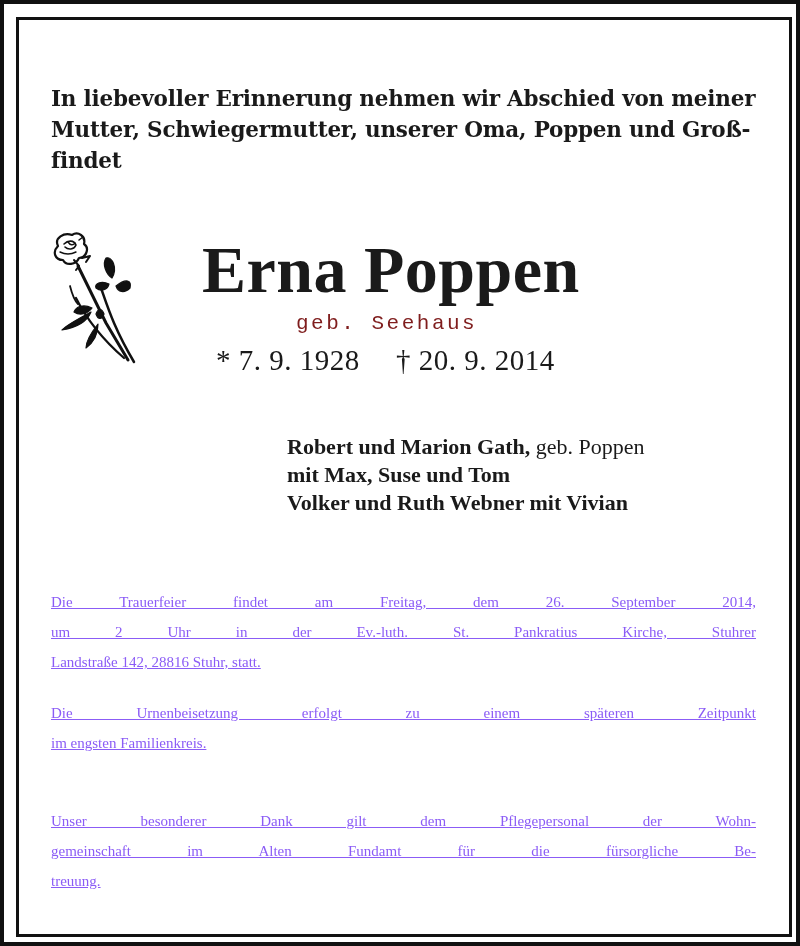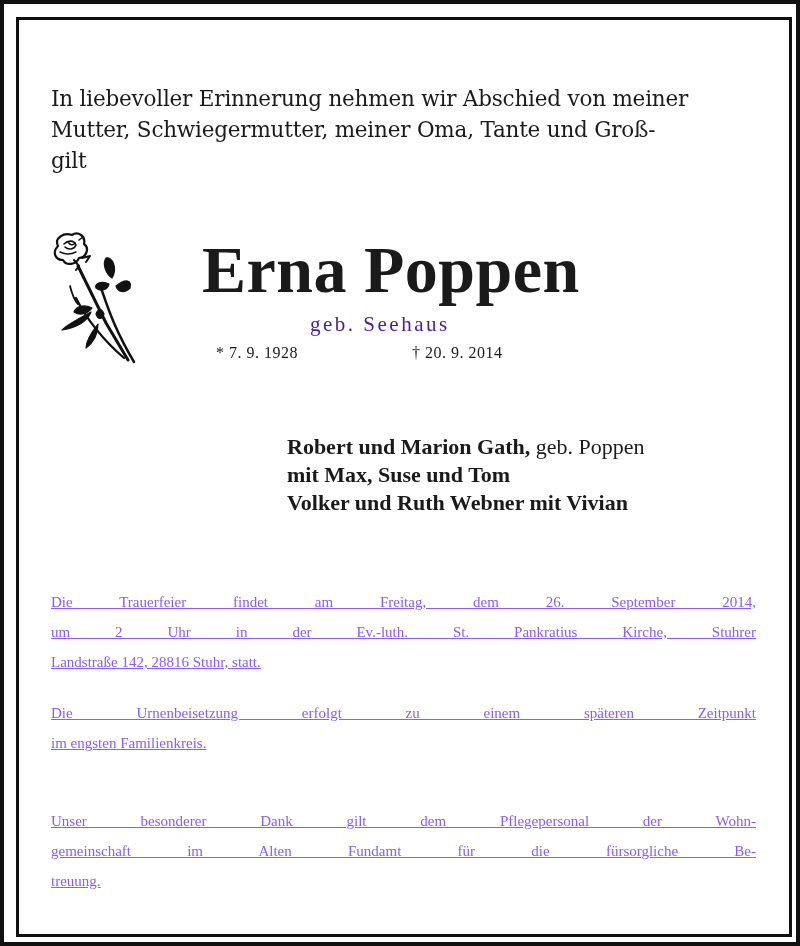--- a/index.html
+++ b/index.html
@@ -5,45 +5,45 @@
     html, body { margin: 0; padding: 0; background: #ffffff; }
     body { width: 800px; height: 946px; position: relative; overflow: hidden; }
     .outer-frame {
       position: absolute; left: 0; top: 0; width: 800px; height: 946px;
       box-sizing: border-box; border: 4px solid #111111; background: #fff;
     }
     .inner-frame {
       position: absolute; left: 12px; top: 13px; width: 776px; height: 920px;
       box-sizing: border-box; border: 3px solid #111111; background: #fff;
     }
-    .serif { font-family: "DejaVu Serif", "Liberation Serif", serif; color: #1a1a1a; }
+    .serif { font-family: "DejaVu Serif", "Liberation Serif", serif; color: #1a1a1a; font-weight: bold; }
     .intro {
       position: absolute; left: 51px; top: 83px; width: 705px;
       font-size: 21.5px; line-height: 31px; letter-spacing: -0.2px;
     }
     .intro .line { display: block; white-space: nowrap; }
     .rose { position: absolute; left: 46px; top: 228px; width: 100px; height: 140px; }
     .name {
       position: absolute; left: 202px; top: 232px; width: 420px;
       font-family: "Liberation Serif", "DejaVu Serif", serif;
       font-weight: bold; font-size: 66px; line-height: 76px; color: #1a1a1a;
       letter-spacing: 0.5px; white-space: nowrap;
     }
     .maiden {
-      position: absolute; left: 310px; top: 312px;
-      font-family: Liberation Serif, serif;
-      font-size: 21px; letter-spacing: 2.5px; color: #4c1d95; white-space: nowrap;
+      position: absolute; left: 296px; top: 312px;
+      font-family: Liberation Mono, monospace;
+      font-size: 21px; letter-spacing: 2.5px; color: #7f1d1d; white-space: nowrap;
     }
     .birth, .death {
       position: absolute; top: 344px;
       font-family: "Liberation Serif", "DejaVu Serif", serif;
-      font-size: 16px; letter-spacing: 0.5px; color: #1a1a1a; white-space: nowrap;
+      font-size: 29px; letter-spacing: 0.5px; color: #1a1a1a; white-space: nowrap;
     }
     .birth { left: 216px; }
-    .death { left: 412px; }
+    .death { left: 396px; }
     .mourners {
       position: absolute; left: 287px; top: 433px; width: 470px;
       font-family: "Liberation Serif", "DejaVu Serif", serif;
       font-size: 22px; line-height: 28px; color: #1a1a1a;
     }
     .mourners .row { display: block; white-space: nowrap; }
     .mourners b { font-weight: bold; }
     .para {
       position: absolute; left: 51px; width: 705px;
       font-family: "Liberation Serif", "DejaVu Serif", serif;
@@ -57,22 +57,22 @@
   </style>
 </head>
 <body>
 
 <div class="outer-frame">
   <div class="inner-frame"></div>
 </div>
 
 <div class="intro serif">
   <span class="line just">In liebevoller Erinnerung nehmen wir Abschied von meiner</span>
-  <span class="line just">Mutter, Schwiegermutter, meiner Oma, Tante und Groß-</span>
-  <span class="line">gilt</span>
+  <span class="line just">Mutter, Schwiegermutter, unserer Oma, Poppen und Groß-</span>
+  <span class="line">findet</span>
 </div>
 
 <svg class="rose" viewBox="0 0 100 140" fill="none" stroke="#111" stroke-linecap="round" stroke-linejoin="round">
 
   <path d="M12 18 C8 10, 18 4, 26 7 C32 3, 40 8, 38 16 C44 20, 40 30, 33 30 C30 37, 20 38, 17 32 C9 32, 6 24, 12 18 Z" stroke-width="2.2"></path>
   <path d="M18 16 C22 12, 28 12, 30 17 C28 22, 22 22, 19 19" stroke-width="1.6"></path>
   <path d="M22 14 C24 17, 27 18, 29 15" stroke-width="1.4"></path>
   <path d="M14 24 C18 26, 24 27, 30 24" stroke-width="1.4"></path>
   <path d="M33 12 L37 9" stroke-width="1.5"></path>
 

